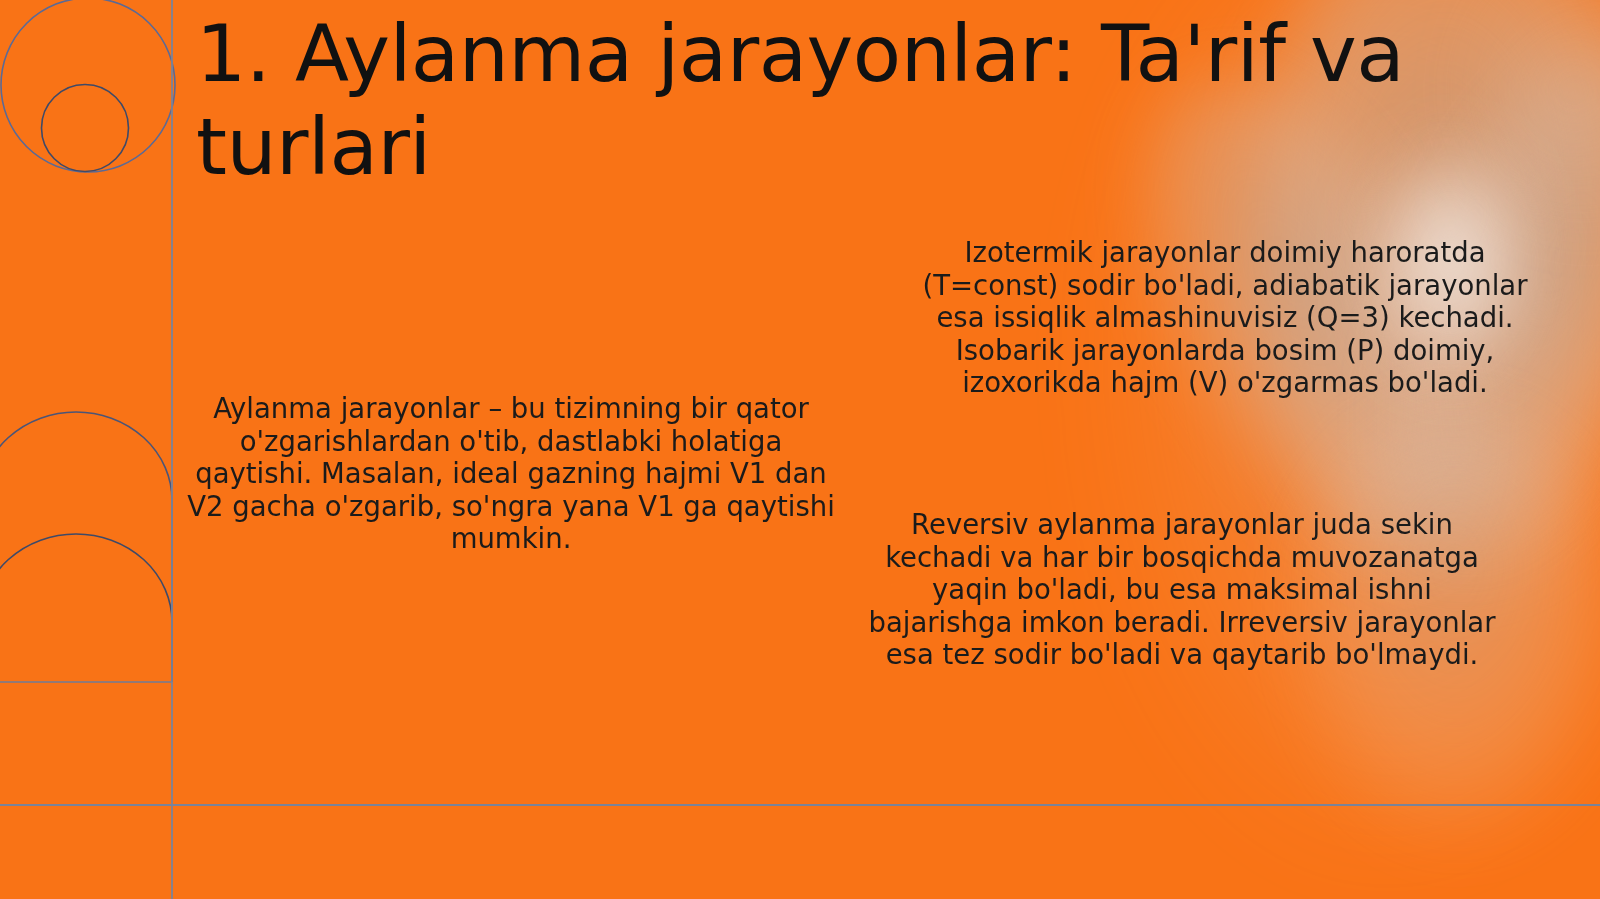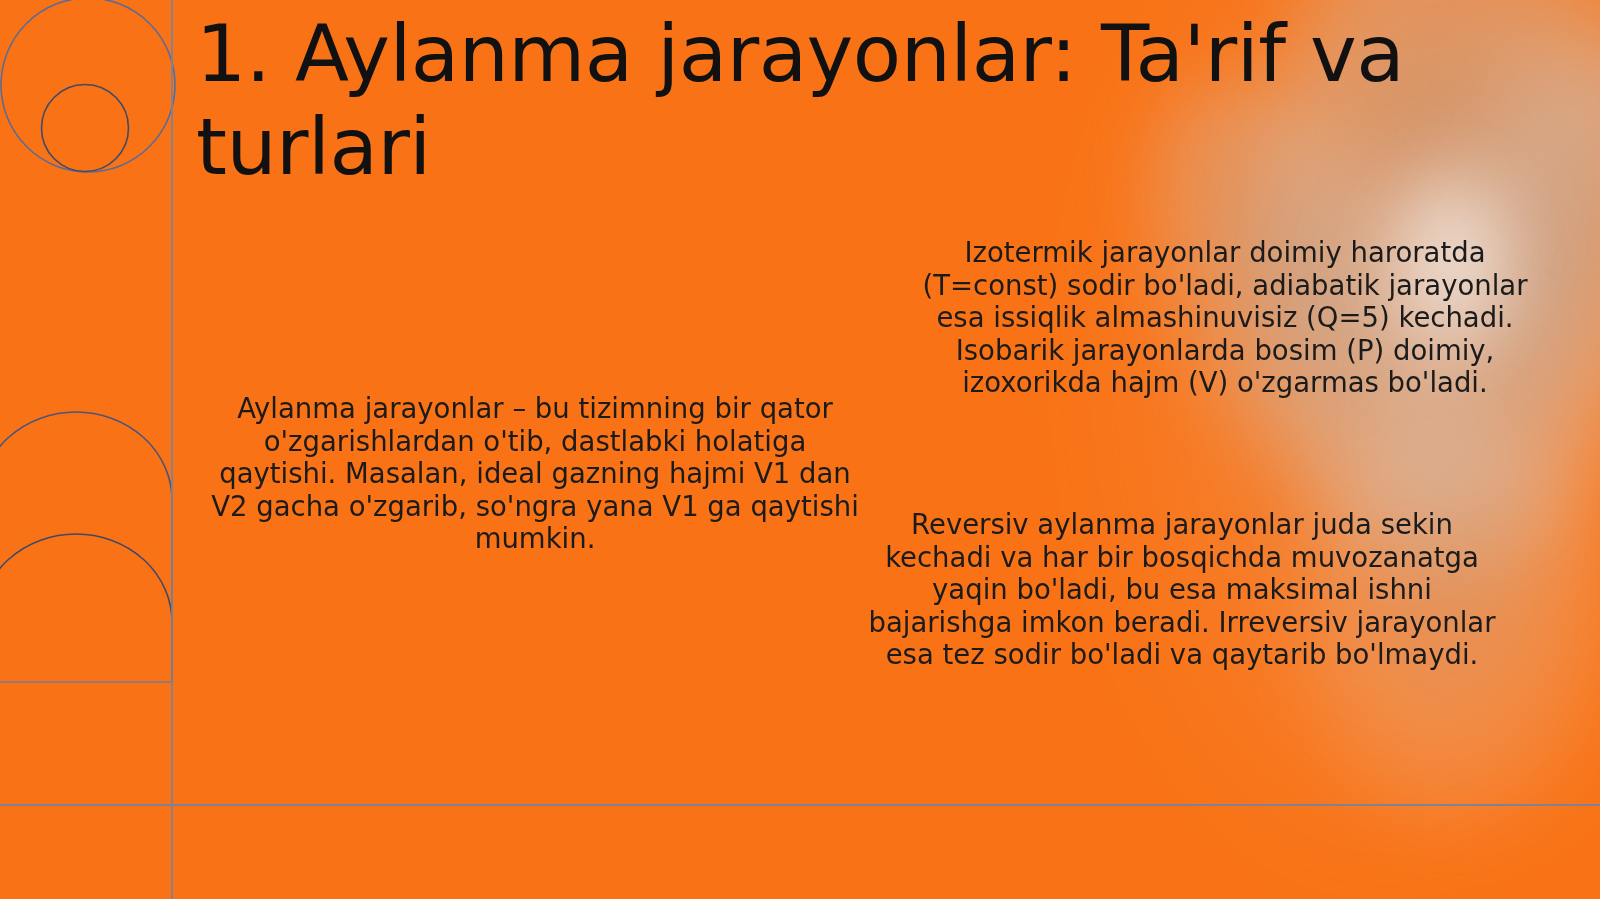--- a/index.html
+++ b/index.html
@@ -94,21 +94,20 @@
     font-size:27.5px;
     line-height:32.5px;
     text-align:center;
     font-weight:400;
   }
 
   #body-left {
     left:186px;
     top:392px;
     width:650px;
-    margin-left:24px;
   }
 
   #body-right-top {
     left:910px;
     top:236px;
     width:630px;
   }
 
   #body-right-bottom {
     left:857px;
@@ -145,17 +144,17 @@
 
     <line x1="172" y1="0" x2="172" y2="899" stroke="#7a8399" stroke-width="1.8"></line>
 
     <line x1="0" y1="805" x2="1600" y2="805" stroke="#7a8399" stroke-width="1.8"></line>
   </svg>
 
   <h1 id="title">1. Aylanma jarayonlar: Ta'rif va turlari</h1>
 
   <p class="body-text" id="body-left">Aylanma jarayonlar – bu tizimning bir qator o'zgarishlardan o'tib, dastlabki holatiga qaytishi. Masalan, ideal gazning hajmi V1 dan V2 gacha o'zgarib, so'ngra yana V1 ga qaytishi mumkin.</p>
 
-  <p class="body-text" id="body-right-top">Izotermik jarayonlar doimiy haroratda (T=const) sodir bo'ladi, adiabatik jarayonlar esa issiqlik almashinuvisiz (Q=5) kechadi. Isobarik jarayonlarda bosim (P) doimiy, izoxorikda hajm (V) o'zgarmas bo'ladi.</p>
+  <p class="body-text" id="body-right-top">Izotermik jarayonlar doimiy haroratda (T=const) sodir bo'ladi, adiabatik jarayonlar esa issiqlik almashinuvisiz (Q=3) kechadi. Isobarik jarayonlarda bosim (P) doimiy, izoxorikda hajm (V) o'zgarmas bo'ladi.</p>
 
   <p class="body-text" id="body-right-bottom">Reversiv aylanma jarayonlar juda sekin kechadi va har bir bosqichda muvozanatga yaqin bo'ladi, bu esa maksimal ishni bajarishga imkon beradi. Irreversiv jarayonlar esa tez sodir bo'ladi va qaytarib bo'lmaydi.</p>
 
 </div>
 
 </body></html>

